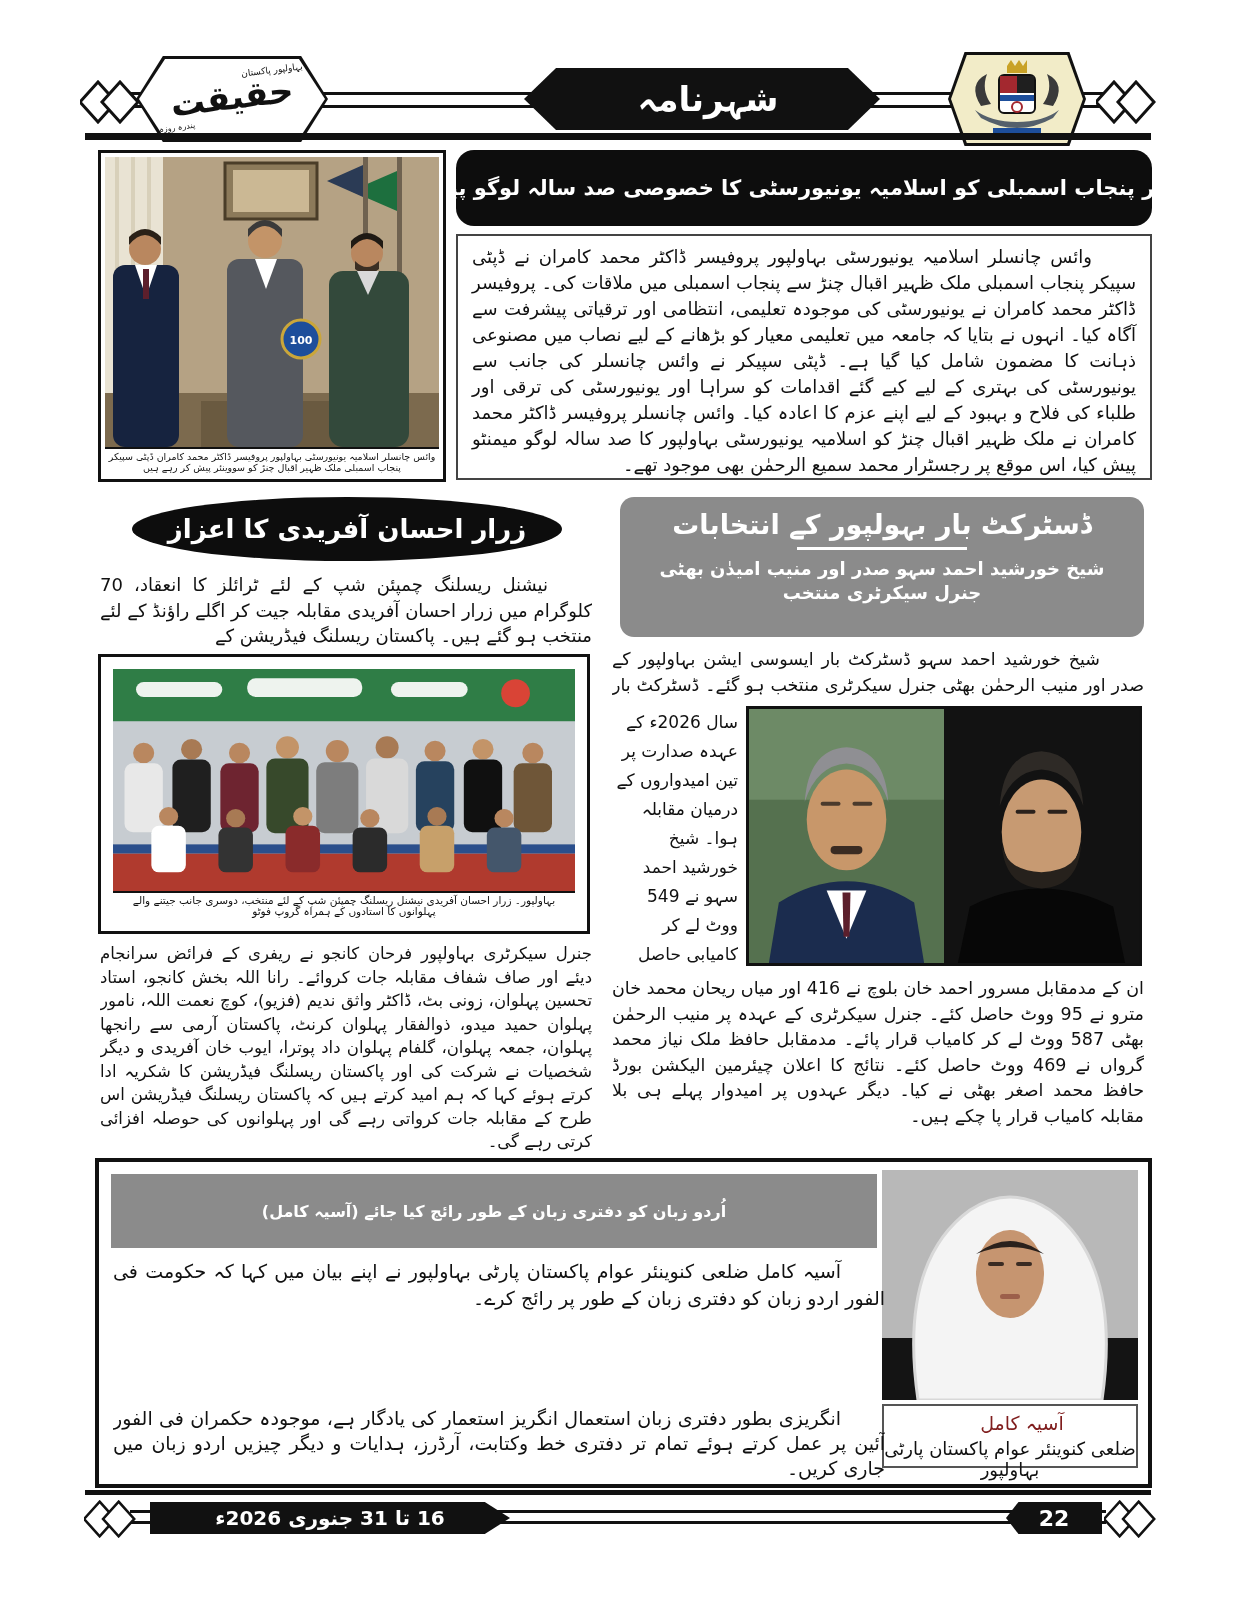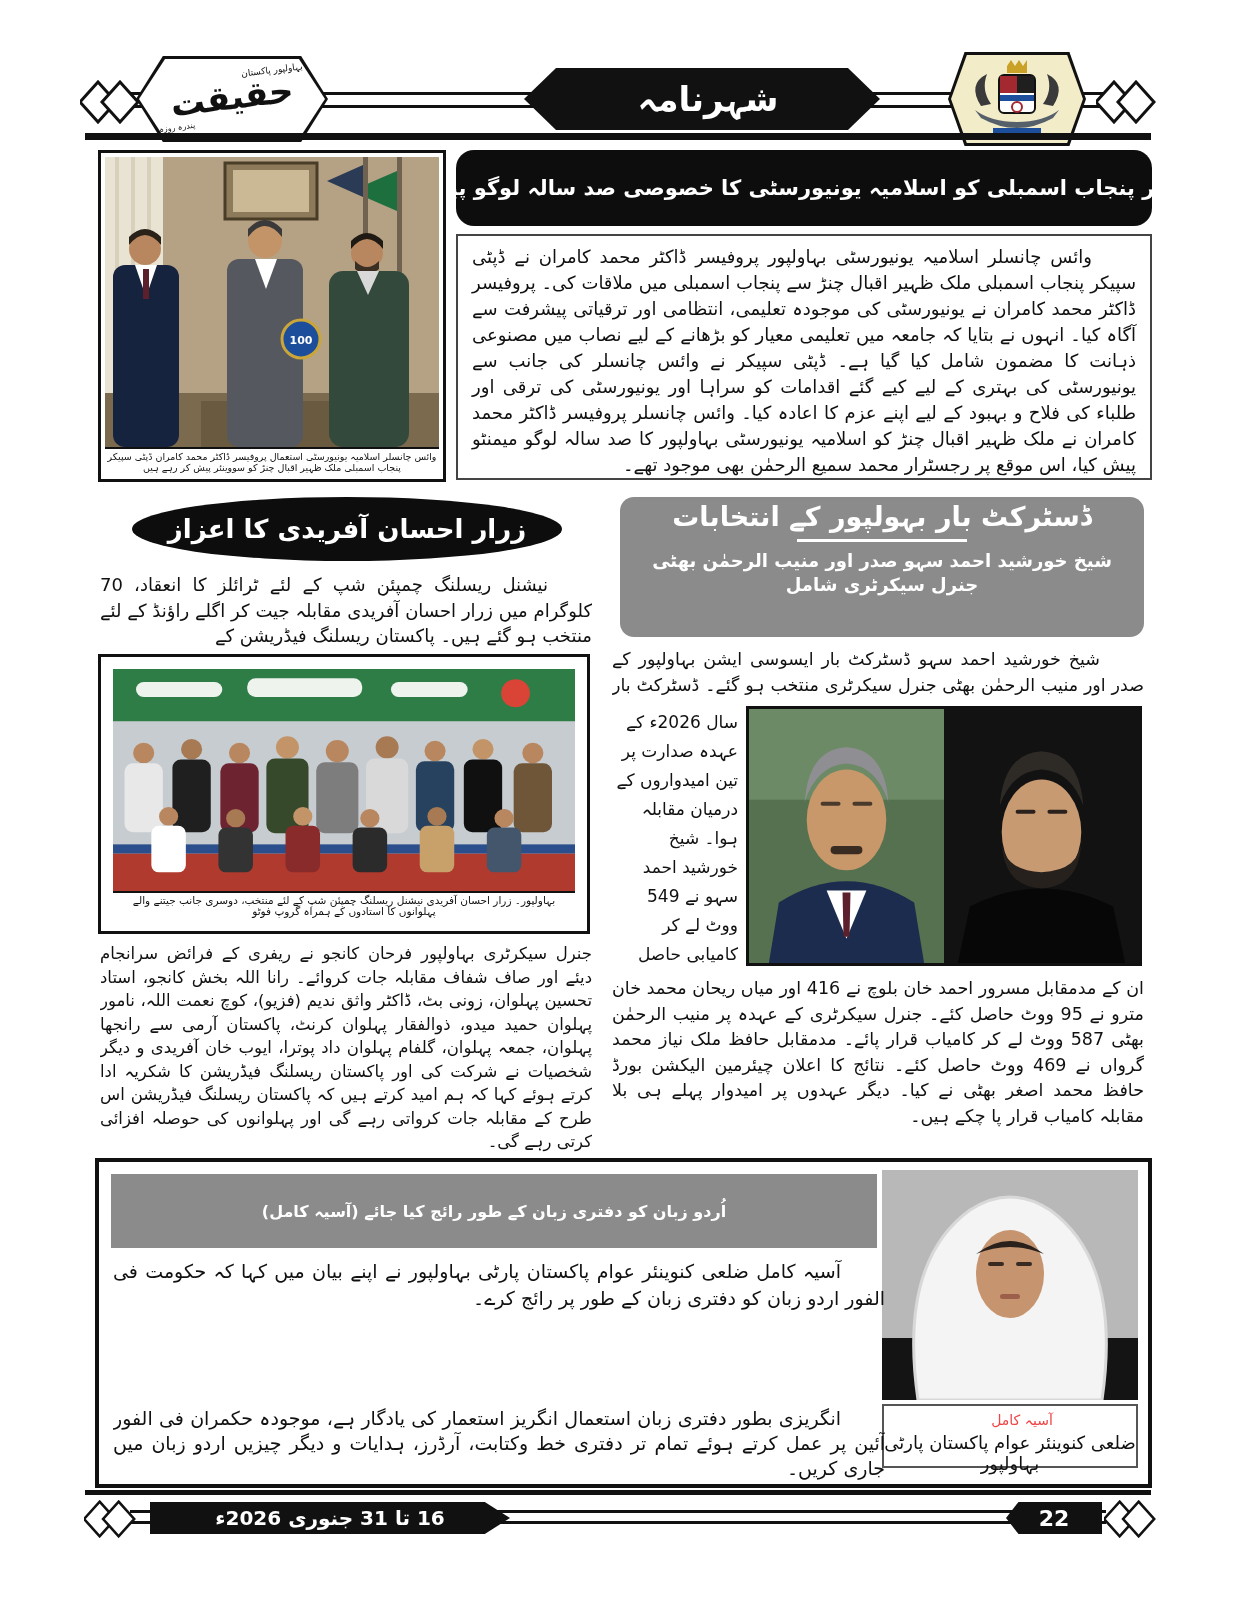--- a/index.html
+++ b/index.html
@@ -60,21 +60,21 @@
   .a2-p1 { position:absolute; left:100px; top:572px; width:492px; height:78px;
     font-size:18px; line-height:25.5px; text-align:justify; color:#111; text-indent:44px; overflow:hidden; }
   .a2-photo { position:absolute; left:98px; top:654px; width:492px; height:280px;
     border:3px solid #111; background:#fff; padding:12px; }
   .a2-photo .photo-caption { font-size:10.5px; }
   .a2-p2 { position:absolute; left:100px; top:942px; width:492px; height:212px;
     font-size:16.5px; line-height:23.5px; text-align:justify; color:#111; overflow:hidden; }
 
   
   .bar-banner { position:absolute; left:620px; top:497px; width:524px; height:140px;
-    background:#8b8b8b; border-radius:14px; color:#fff; text-align:center; padding-top:4px; }
+    background:#8b8b8b; border-radius:14px; color:#fff; text-align:center; padding-top:12px; }
   .bar-h1 { font-size:27px; font-weight:bold; }
   .bar-sep { width:170px; height:3px; background:#fff; margin:7px auto; }
   .bar-h2 { font-size:18px; font-weight:bold; padding:0 16px; line-height:24px; }
   .bar-p1 { position:absolute; left:612px; top:646px; width:532px; height:56px;
     font-size:17.5px; line-height:26px; text-align:justify; color:#111; text-indent:44px; overflow:hidden; }
   .bar-side { position:absolute; left:612px; top:708px; width:126px; height:264px;
     font-size:17px; line-height:29px; text-align:right; color:#111; overflow:hidden; }
   .bar-photos { position:absolute; left:746px; top:706px; width:396px; height:260px;
     border:3px solid #111; background:#fff; display:flex; }
   .bar-p2 { position:absolute; left:612px; top:976px; width:532px; height:164px;
@@ -82,21 +82,21 @@
 
   
   .urdu-box { position:absolute; left:95px; top:1158px; width:1057px; height:330px;
     border:4px solid #111; background:#fff; }
   .urdu-banner { position:absolute; left:12px; top:12px; width:766px; height:74px;
     background:#8b8b8b; display:flex; align-items:center; justify-content:center;
     color:#fff; font-size:16px; font-weight:bold; white-space:nowrap; overflow:hidden; }
   .urdu-photo { position:absolute; right:10px; top:8px; width:256px; height:230px; }
   .urdu-caption { position:absolute; right:10px; top:242px; width:256px; height:64px;
     border:2px solid #555; text-align:center; padding-top:6px; }
-  .urdu-caption .name { font-size:14px; color:#ef4444;margin-left:24px; }
+  .urdu-caption .name { font-size:19px; color:#7f1d1d;margin-left:24px; }
   .urdu-caption .title { font-size:18px; color:#111; margin-top:4px; }
   .urdu-p { position:absolute; left:14px; width:772px; font-size:19px; line-height:27px;
     text-align:justify; color:#111; text-indent:44px; overflow:hidden; }
   .urdu-p1 { top:96px; height:58px; }
   .urdu-p2 { top:158px; height:84px; }
   .urdu-p3 { top:244px; height:74px; line-height:25px; }
 
   
   .footer-topline { position:absolute; left:85px; width:1066px; top:1490px; height:5px; background:#111; }
   .footer-line { position:absolute; left:130px; width:976px; top:1510px; height:14px;
@@ -189,21 +189,21 @@
         <text x="196" y="187" font-size="11" font-weight="bold" fill="#fff" text-anchor="middle">100</text>
       </g>
       <g>
         <circle cx="262" cy="96" r="16" fill="#b9875f"></circle>
         <path d="M246,92 Q262,72 278,92 L278,84 Q262,68 246,84 Z" fill="#1f1a14"></path>
         <path d="M250,104 Q262,116 274,104 L274,112 Q262,122 250,112 Z" fill="#3b2f24"></path>
         <rect x="224" y="114" width="80" height="176" rx="14" fill="#33493b"></rect>
         <polygon points="252,114 274,114 263,138" fill="#d9d9d9"></polygon>
       </g>
     </svg>
-    <div class="photo-caption urdu">وائس چانسلر اسلامیہ یونیورسٹی استعمال پروفیسر ڈاکٹر محمد کامران ڈپٹی سپیکر پنجاب اسمبلی ملک ظہیر اقبال چنڑ کو سووینئر پیش کر رہے ہیں</div>
+    <div class="photo-caption urdu">وائس چانسلر اسلامیہ یونیورسٹی بہاولپور پروفیسر ڈاکٹر محمد کامران ڈپٹی سپیکر پنجاب اسمبلی ملک ظہیر اقبال چنڑ کو سووینئر پیش کر رہے ہیں</div>
   </div>
 
   <div class="a1-headline urdu">ڈپٹی سپیکر پنجاب اسمبلی کو اسلامیہ یونیورسٹی کا خصوصی صد سالہ لوگو پیش کیا گیا</div>
 
   <div class="a1-body urdu">وائس چانسلر اسلامیہ یونیورسٹی بہاولپور پروفیسر ڈاکٹر محمد کامران نے ڈپٹی سپیکر پنجاب اسمبلی ملک ظہیر اقبال چنڑ سے پنجاب اسمبلی میں ملاقات کی۔ پروفیسر ڈاکٹر محمد کامران نے یونیورسٹی کی موجودہ تعلیمی، انتظامی اور ترقیاتی پیشرفت سے آگاہ کیا۔ انہوں نے بتایا کہ جامعہ میں تعلیمی معیار کو بڑھانے کے لیے نصاب میں مصنوعی ذہانت کا مضمون شامل کیا گیا ہے۔ ڈپٹی سپیکر نے وائس چانسلر کی جانب سے یونیورسٹی کی بہتری کے لیے کیے گئے اقدامات کو سراہا اور یونیورسٹی کی ترقی اور طلباء کی فلاح و بہبود کے لیے اپنے عزم کا اعادہ کیا۔ وائس چانسلر پروفیسر ڈاکٹر محمد کامران نے ملک ظہیر اقبال چنڑ کو اسلامیہ یونیورسٹی بہاولپور کا صد سالہ لوگو میمنٹو پیش کیا، اس موقع پر رجسٹرار محمد سمیع الرحمٰن بھی موجود تھے۔</div>
 
   <div class="a2-oval urdu">زرار احسان آفریدی کا اعزاز</div>
 
   <div class="a2-p1 urdu">نیشنل ریسلنگ چمپئن شپ کے لئے ٹرائلز کا انعقاد، 70 کلوگرام میں زرار احسان آفریدی مقابلہ جیت کر اگلے راؤنڈ کے لئے منتخب ہو گئے ہیں۔ پاکستان ریسلنگ فیڈریشن کے</div>
 
@@ -253,21 +253,21 @@
       </g>
     </svg>
     <div class="photo-caption urdu">بہاولپور۔ زرار احسان آفریدی نیشنل ریسلنگ چمپئن شپ کے لئے منتخب، دوسری جانب جیتنے والے پہلوانوں کا استادوں کے ہمراہ گروپ فوٹو</div>
   </div>
 
   <div class="a2-p2 urdu">جنرل سیکرٹری بہاولپور فرحان کانجو نے ریفری کے فرائض سرانجام دیئے اور صاف شفاف مقابلہ جات کروائے۔ رانا اللہ بخش کانجو، استاد تحسین پہلوان، زونی بٹ، ڈاکٹر واثق ندیم (فزیو)، کوچ نعمت اللہ، نامور پہلوان حمید میدو، ذوالفقار پہلوان کرنٹ، پاکستان آرمی سے رانجھا پہلوان، جمعہ پہلوان، گلفام پہلوان داد پوترا، ایوب خان آفریدی و دیگر شخصیات نے شرکت کی اور پاکستان ریسلنگ فیڈریشن کا شکریہ ادا کرتے ہوئے کہا کہ ہم امید کرتے ہیں کہ پاکستان ریسلنگ فیڈریشن اس طرح کے مقابلہ جات کرواتی رہے گی اور پہلوانوں کی حوصلہ افزائی کرتی رہے گی۔</div>
 
   <div class="bar-banner">
     <div class="bar-h1 urdu">ڈسٹرکٹ بار بہولپور کے انتخابات</div>
     <div class="bar-sep"></div>
-    <div class="bar-h2 urdu">شیخ خورشید احمد سہو صدر اور منیب الرحمٰن بھٹی جنرل سیکرٹری شامل</div>
+    <div class="bar-h2 urdu">شیخ خورشید احمد سہو صدر اور منیب امیدٰن بھٹی جنرل سیکرٹری منتخب</div>
   </div>
 
   <div class="bar-p1 urdu">شیخ خورشید احمد سہو ڈسٹرکٹ بار ایسوسی ایشن بہاولپور کے صدر اور منیب الرحمٰن بھٹی جنرل سیکرٹری منتخب ہو گئے۔ ڈسٹرکٹ بار ایسوسی ایشن بہاولپور کے انتخابات برائے</div>
 
   <div class="bar-side urdu">سال 2026ء کے عہدہ صدارت پر تین امیدواروں کے درمیان مقابلہ ہوا۔ شیخ خورشید احمد سہو نے 549 ووٹ لے کر کامیابی حاصل کی۔</div>
 
   <div class="bar-photos">
     <svg width="50%" height="100%" viewBox="0 0 196 252" preserveAspectRatio="none">
       <rect x="0" y="0" width="196" height="252" fill="#55714f"></rect>
       <rect x="0" y="0" width="196" height="90" fill="#6d8a66"></rect>

